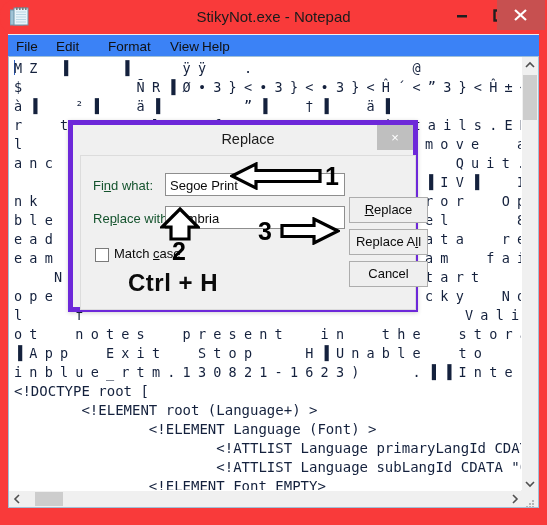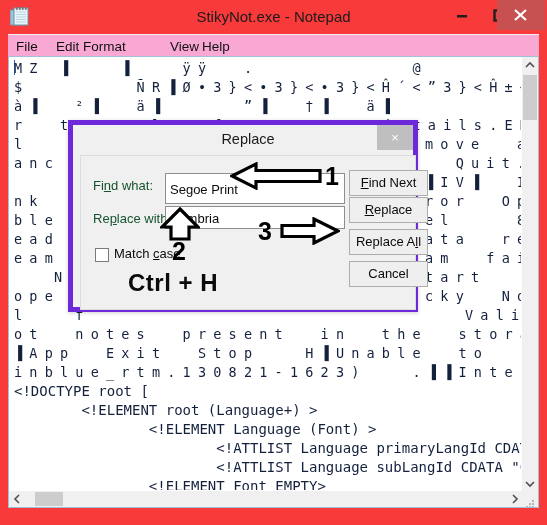--- a/index.html
+++ b/index.html
@@ -68,21 +68,21 @@
     width: 48px;
     background: #c75050;
   }
 
   
   .np-menubar {
     position: absolute;
     left: 8px; top: 34px;
     width: 531px;
     height: 22px;
-    background: #f9a8d4;
+    background: #3b82f6;
     border-top: 1px solid #f0f0f0;
   }
   .np-menu-item {
     position: absolute;
     top: 2px;
     height: 19px;
     line-height: 19px;
     font-size: 13.5px;
     color: #111111;
     padding: 0 4px;
@@ -360,21 +360,21 @@
             <line x1="18" y1="10" x2="29" y2="20"></line>
             <line x1="29" y1="10" x2="18" y2="20"></line>
           </g>
         </svg>
       </div>
     </div>
 
     <div class="np-menubar">
       <div class="np-menu-item" style="left:4px">File</div>
       <div class="np-menu-item" style="left:44px">Edit</div>
-      <div class="np-menu-item" style="left:71px">Format</div>
+      <div class="np-menu-item" style="left:96px">Format</div>
       <div class="np-menu-item" style="left:158px">View</div>
       <div class="np-menu-item" style="left:190px">Help</div>
     </div>
 
     <div class="np-client">
 
       <div class="np-textarea">
         <div class="np-caret"></div>
         <div id="lines-host">
             <div class="np-line wide" style="top: 2px;">MZ ▐   ▐   ÿÿ  .          @                                        .      ▐</div>
@@ -461,31 +461,30 @@
     </div>
   </div>
 
   <div class="dlg">
     <div class="dlg-title">Replace</div>
     <div class="dlg-close">×</div>
 
     <div class="dlg-body">
 
       <div class="dlg-label" style="left:12px; top:22px;"><span>Fi</span><u>n</u><span>d what:</span></div>
-      <input class="dlg-input" style="left: 84px; top: 17px; width: 180px; height: 31px;" readonly="" value="Segoe Print">
+      <input class="dlg-input" style="left: 84px; top: 17px; width: 180px; height: 23px;" readonly="" value="Segoe Print">
 
       <div class="dlg-label" style="left:12px; top:55px;"><span>Re</span><u>p</u><span>lace with:</span></div>
       <input class="dlg-input" style="left: 84px; top: 50px; width: 180px; height: 23px;" readonly="" value="Cambria">
 
       <div class="chk-box"></div>
       <div class="chk-label"><span>Match </span><u>c</u><span>ase</span></div>
 
       <div class="ctrl-h">Ctrl + H</div>
 
-      <div class="dlg-btn" style="left:268px; top:14px;"><span></span><u>F</u><span>ind Next</span></div>
       <div class="dlg-btn" style="left:268px; top:41px;"><span></span><u>R</u><span>eplace</span></div>
       <div class="dlg-btn" style="left:268px; top:73px;"><span>Replace A</span><u>l</u><span>l</span></div>
       <div class="dlg-btn" style="left:268px; top:105px;"><span>Cancel</span><u></u><span></span></div>
 
     </div>
   </div>
 
   <div class="anno" style="left:230px; top:162px;">
     <svg width="92" height="28" viewBox="0 0 92 28">
       <polygon points="2,14 26,2 26,8.5 90,8.5 90,19.5 26,19.5 26,26" fill="#ffffff" stroke="#000000" stroke-width="3.2" stroke-linejoin="miter"></polygon>

